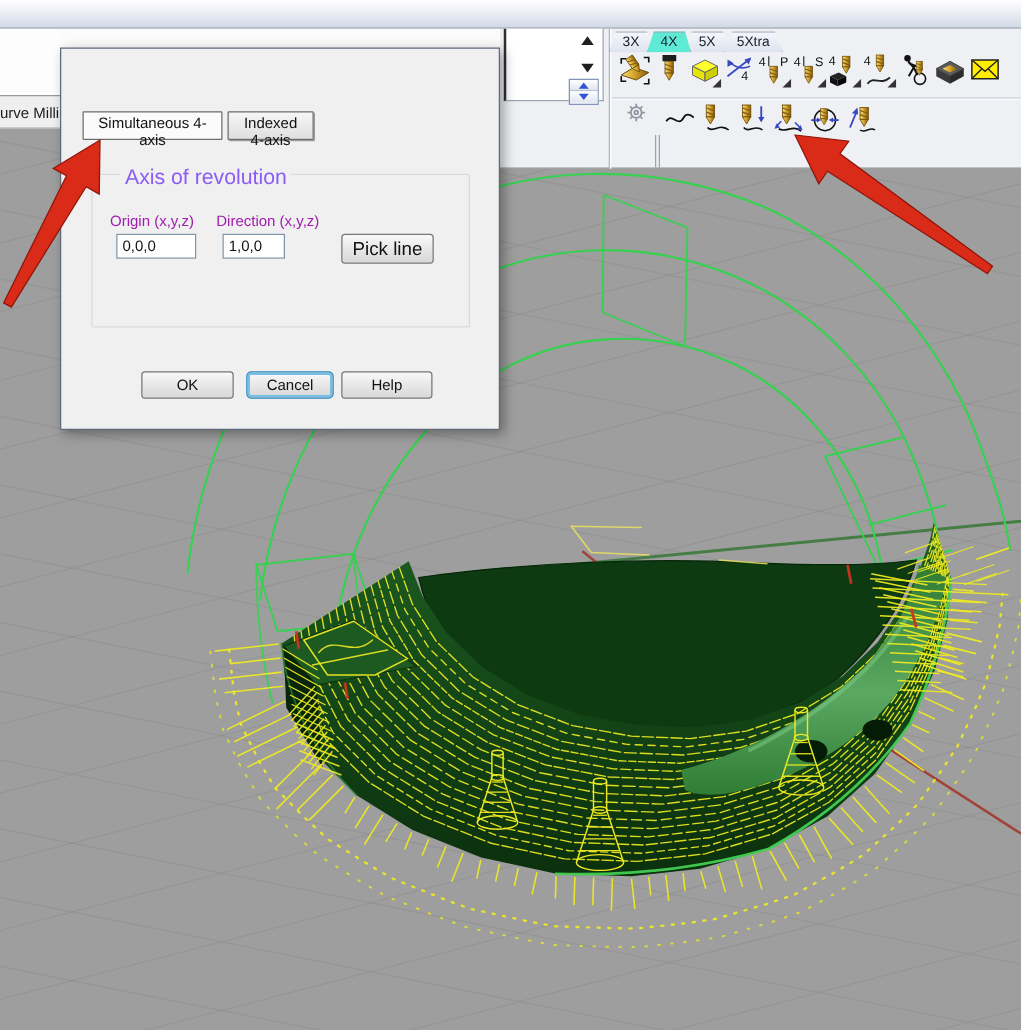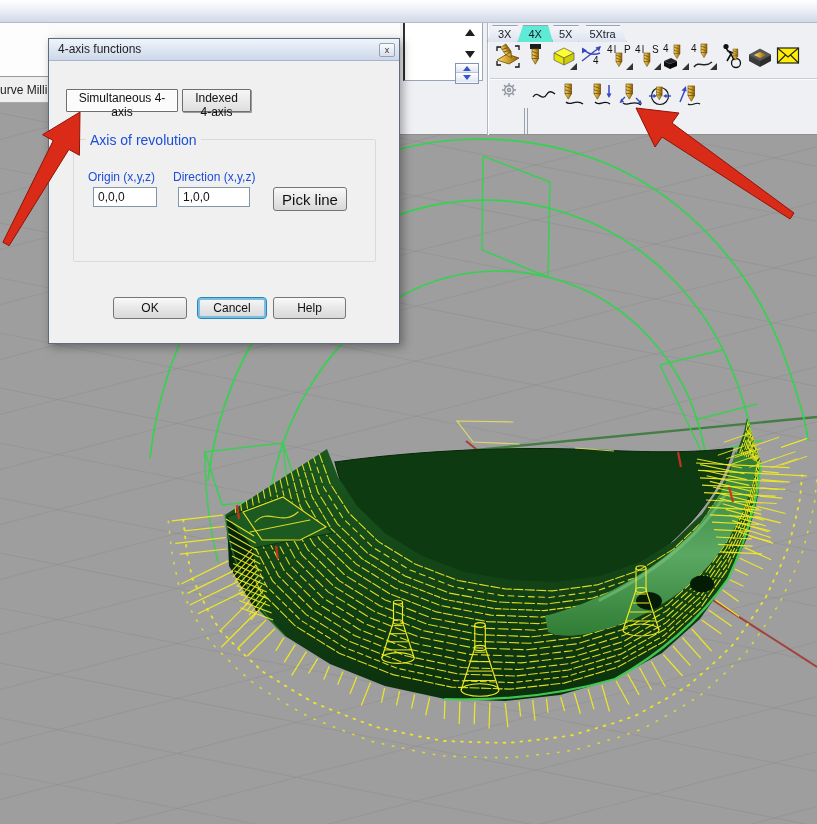--- a/index.html
+++ b/index.html
@@ -57,24 +57,24 @@
   .dlg-title-text{font-size:12px;color:#1e1e1e;line-height:21px;padding-left:9px;display:inline-block}
   .dlg-close{position:absolute;right:4px;top:4px;width:16px;height:14px;text-align:center;
     background:linear-gradient(#fafbfd,#d9dfe9);border:1px solid #93a0b6;border-radius:2px;
     font-size:9px;line-height:12px;color:#333;cursor:default}
   .mode-btn{position:absolute;top:50px;height:23px;font-size:12px;color:#111;
     font-family:"Liberation Sans",sans-serif;border:1px solid #6e6e6e;border-radius:1px;
     background:linear-gradient(#f6f6f6,#dfdfdf);box-shadow:1px 1px 0 #9a9a9a}
   .mode-btn.active{background:#fbfbfb;box-shadow:inset 0 0 0 1px #ffffff}
   .grp{position:absolute;left:24px;top:100px;width:303px;height:123px;
     border:1px solid #dadada;border-radius:2px}
-  .grp-label{position:absolute;top:-8px;left:12px;background:#f0f0f0;padding:0 4px;
-    font-size:14px;color:#1d4ed8}
+  .grp-label{position:absolute;top:-8px;left:22px;background:#f0f0f0;padding:0 4px;
+    font-size:17px;color:#8b5cf6}
   .fld{position:absolute;top:0}
-  .fld label{position:absolute;top:30px;left:0;font-size:12px;color:#1d4ed8;white-space:nowrap}
+  .fld label{position:absolute;top:30px;left:0;font-size:12px;color:#a21caf;white-space:nowrap}
   .fld input{position:absolute;top:47px;left:5px;height:20px;border:1px solid #8196a8;
     font-size:12px;padding:0 4px;font-family:"Liberation Sans",sans-serif;color:#111;background:#fff}
   .btn{position:absolute;height:22px;font-size:12px;color:#111;
     font-family:"Liberation Sans",sans-serif;border:1px solid #757575;border-radius:3px;
     background:linear-gradient(#f9f9f9,#e9e9e9 45%,#d8d8d8)}
   .btn.focused{border:1px solid #2c83b5;box-shadow:inset 0 0 0 2px #76c0e8;border-radius:4px}
   .pick{position:absolute;left:199px;top:47px;width:74px;height:24px;font-size:15px;color:#111;
     font-family:"Liberation Sans",sans-serif;border:1px solid #757575;border-radius:3px;
     background:linear-gradient(#f9f9f9,#e9e9e9 45%,#d8d8d8)}
 </style>
@@ -709,35 +709,31 @@
             <path d="M0 10 h7 l-3.5 6 z" fill="url(#g)" stroke="#6b4a08" stroke-width=".7"></path>
             <path d="M0 2.5 L7 5 M0 6 L7 8.5" stroke="#7a5a14" stroke-width="1" fill="none"></path>
           </g>
           <path d="M12 22 C16 25 20 19 24 22" stroke="#111" stroke-width="1.2" fill="none"></path>
         </svg>
       </div>
     </div>
 </div>
 
 <div class="abs dialog">
-  <div class="dlg-title">
-    <span class="dlg-title-text">4-axis functions</span>
-    <span class="dlg-close">x</span>
-  </div>
   <button class="mode-btn active" style="left:17px;width:112px">Simultaneous 4-axis</button>
   <button class="mode-btn" style="left:133px;width:69px">Indexed 4-axis</button>
   <div class="grp">
     <span class="grp-label">Axis of revolution</span>
     <div class="fld" style="left:14px">
       <label>Origin (x,y,z)</label>
       <input style="width: 64px;" value="0,0,0">
     </div>
     <div class="fld" style="left:99px">
       <label>Direction (x,y,z)</label>
-      <input style="width: 72px;" value="1,0,0">
+      <input style="width: 50px;" value="1,0,0">
     </div>
     <button class="pick">Pick line</button>
   </div>
   <button class="btn" style="left:64px;top:258px;width:74px">OK</button>
   <button class="btn focused" style="left:148px;top:258px;width:70px">Cancel</button>
   <button class="btn" style="left:224px;top:258px;width:73px">Help</button>
 </div>
 
 <svg id="annot" width="817" height="824">
     <polygon points="80,112 79.4,155.3 68.9,149.4 9.1,245.7 2.9,242.3 53.2,140.6 42.6,134.7" fill="#d92b17" stroke="#8f1408" stroke-width="1"></polygon>

